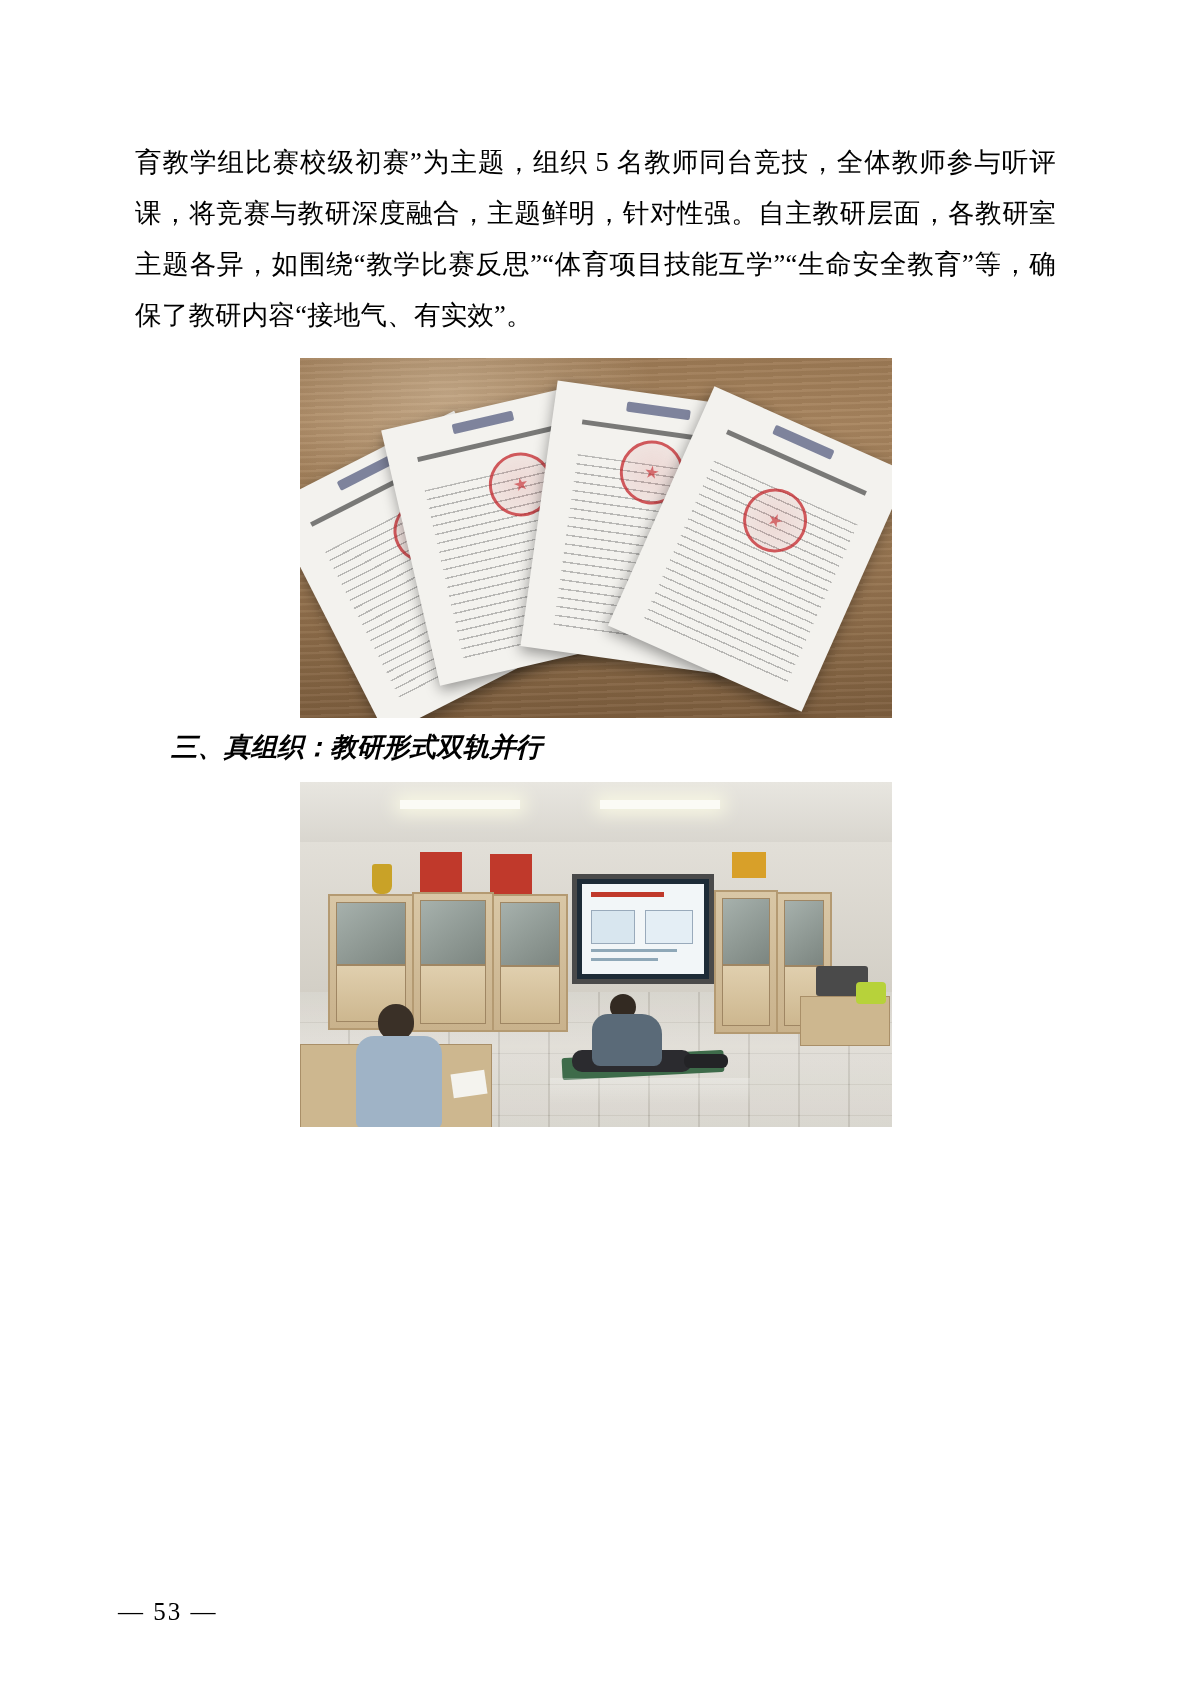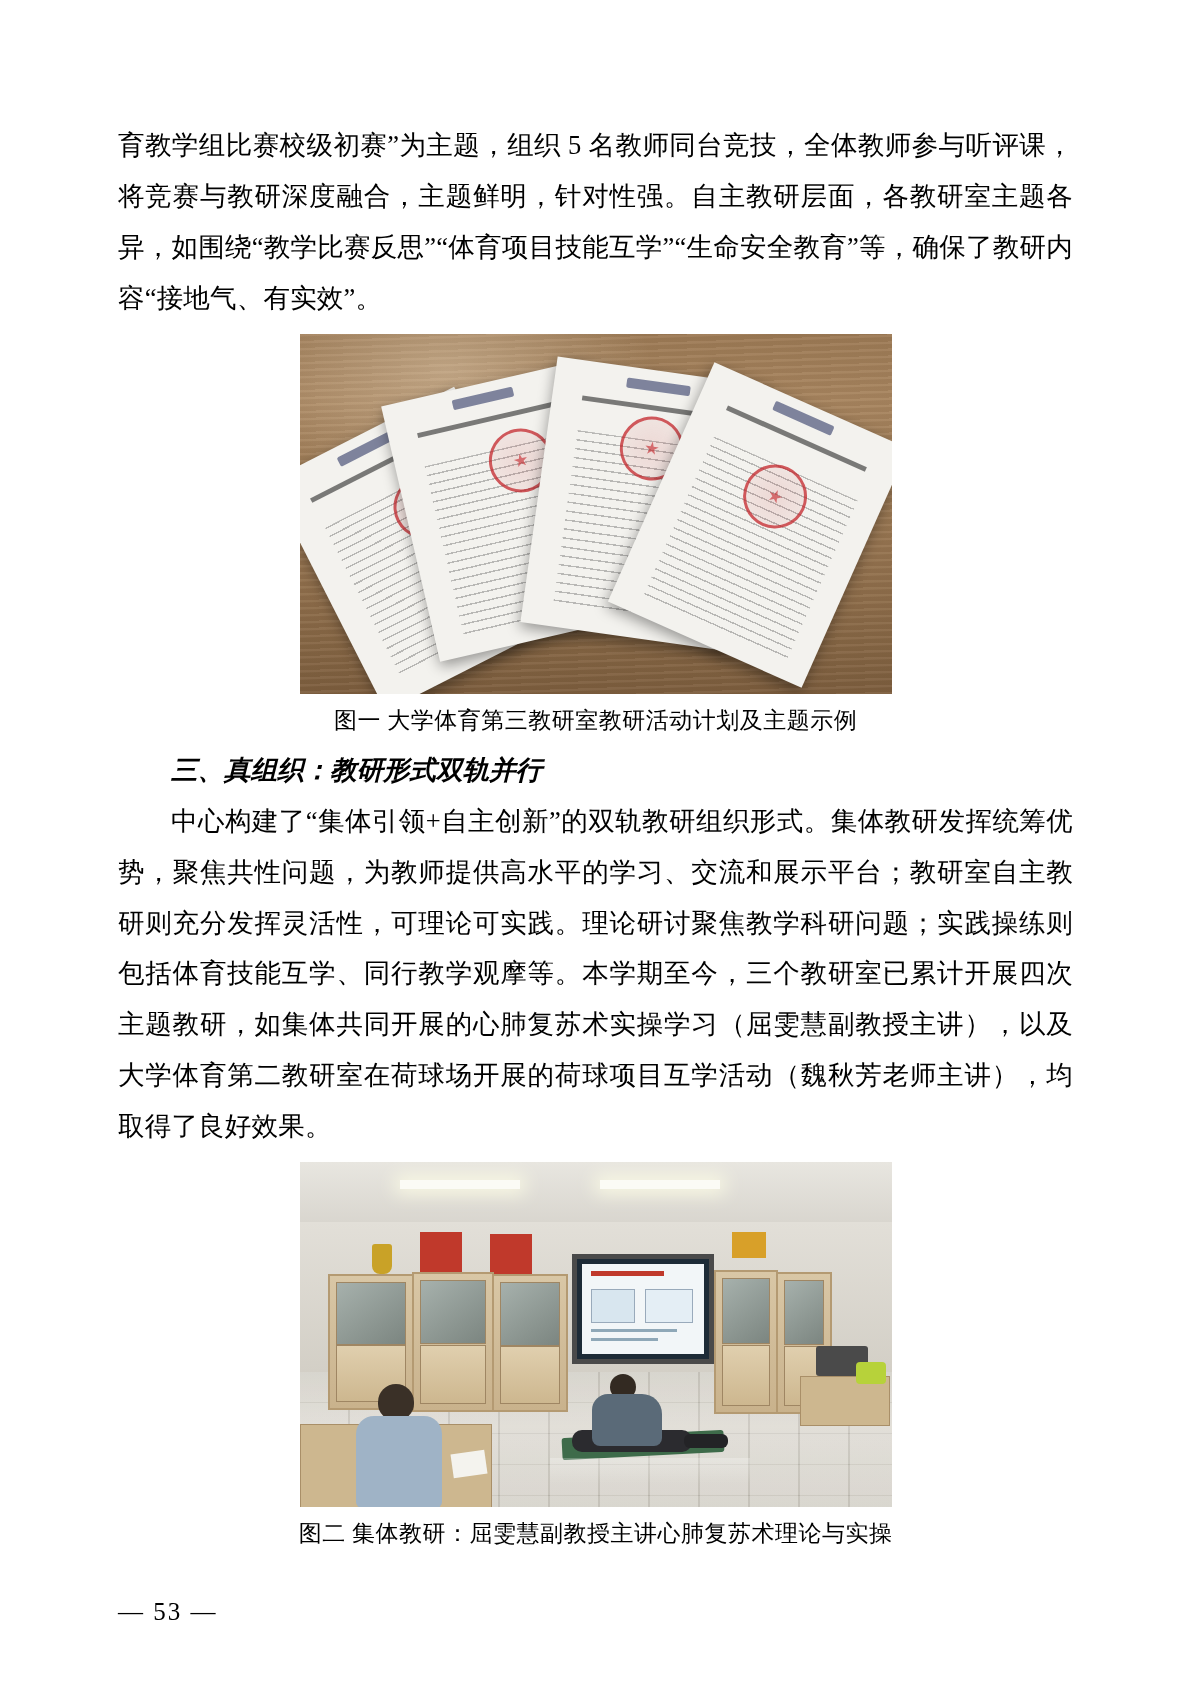--- a/index.html
+++ b/index.html
@@ -22,21 +22,21 @@
     height: 1684px;
     box-sizing: border-box;
     padding: 120px 118px 40px 118px;
   }
   .para {
     font-size: 26.5px;
     line-height: 1.92;
     text-align: justify;
     text-justify: inter-ideograph;
     letter-spacing: 0.2px;
-    margin: 0;
+    margin: 17px;
   }
   .para.indent {
     text-indent: 2em;
   }
   .heading {
     font-size: 26.5px;
     line-height: 1.92;
     font-weight: bold;
     font-family: "Liberation Sans", "DejaVu Sans", sans-serif;
     text-indent: 2em;
@@ -210,26 +210,24 @@
         <div class="stamp" style="left:74px; top:46px;"></div>
       </div>
 
       <div class="sheet" style="left:352px; top:60px; width:212px; height:262px; transform: rotate(24deg);">
         <div class="logo"></div>
         <div class="hdr"></div>
         <div class="lines"></div>
         <div class="stamp" style="left:78px; top:66px;"></div>
       </div>
     </div>
-    <div class="figure-caption">图一  大学体育第三教研室教研活动计划及主题示例</div>
   </div>
 
   <h2 class="heading">三、真组织：教研形式双轨并行</h2>
 
-  <p class="para indent">中心构建了“集体引领+自主创新”的双轨教研组织形式。集体教研发挥统筹优势，聚焦共性问题，为教师提供高水平的学习、交流和展示平台；教研室自主教研则充分发挥灵活性，可理论可实践。理论研讨聚焦教学科研问题；实践操练则包括体育技能互学、同行教学观摩等。本学期至今，三个教研室已累计开展四次主题教研，如集体共同开展的心肺复苏术实操学习（屈雯慧副教授主讲），以及大学体育第二教研室在荷球场开展的荷球项目互学活动（魏秋芳老师主讲），均取得了良好效果。</p>
 
   <div class="figure-block">
     <div class="fig2">
       <div class="f2-ceiling"></div>
       <div class="f2-light" style="left:100px;"></div>
       <div class="f2-light" style="left:300px;"></div>
       <div class="f2-wall"></div>
       <div class="f2-floor"></div>
 
       <div class="banner" style="left:120px; top:70px; width:42px; height:44px;"></div>
@@ -284,17 +282,16 @@
       <div style="position:absolute; left:272px; top:262px; width:148px; height:36px;">
         <div style="position:absolute; left:0; top:6px; width:120px; height:22px; background:#2b2b2f; border-radius:10px;"></div>
         <div style="position:absolute; left:112px; top:10px; width:44px; height:14px; background:#232326; border-radius:6px;"></div>
       </div>
       <div style="position:absolute; left:292px; top:212px; width:72px; height:70px;">
         <div style="position:absolute; left:18px; top:0; width:26px; height:26px; background:#332a22; border-radius:50%;"></div>
         <div style="position:absolute; left:0; top:20px; width:70px; height:52px; background:#5a6a78; border-radius:16px 20px 8px 8px;"></div>
       </div>
       <div style="position:absolute; left:250px; top:296px; width:200px; height:26px; background:linear-gradient(180deg, rgba(255,255,255,.25), rgba(255,255,255,0));"></div>
     </div>
-    <div class="figure-caption">图二  集体教研：屈雯慧副教授主讲心肺复苏术理论与实操</div>
   </div>
 
   <div class="page-number">— 53 —</div>
 </div>
 
 </body></html>

